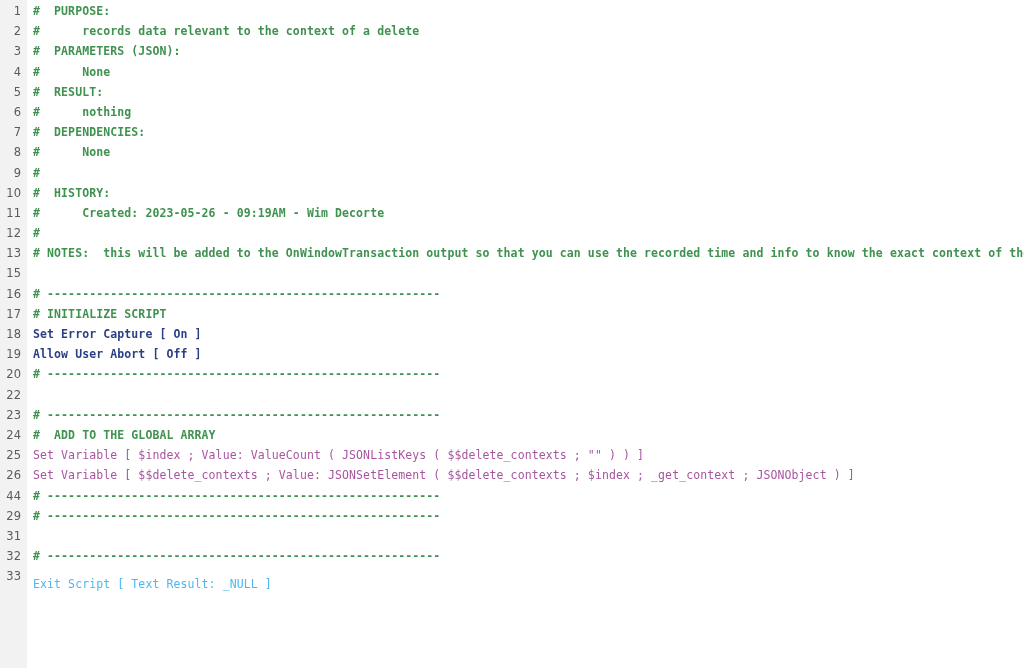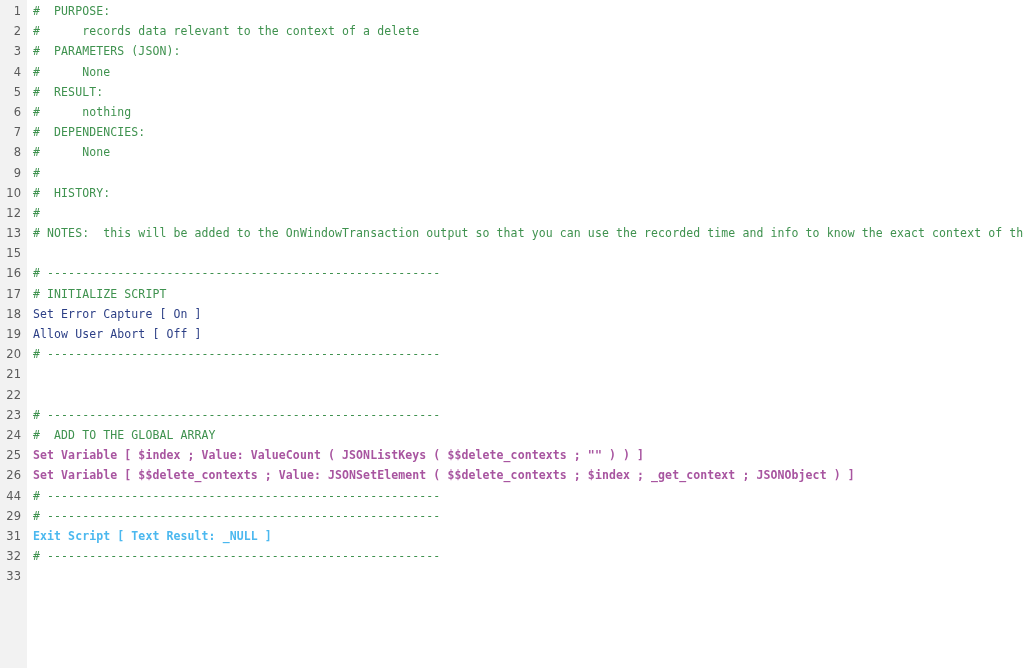--- a/index.html
+++ b/index.html
@@ -59,50 +59,50 @@
   .line-text {
     flex: 1 1 auto;
     padding-left: 6px;
     font-size: 11.5px;
     line-height: 20.2px;
     white-space: pre;
     letter-spacing: 0.1px;
   }
 
   
-  .tok-comment   { color: #3f924f; font-weight: 400; }
-  .tok-step      { color: #2c3f86; font-weight: 400; }
-  .tok-exit      { color: #4bb8ef; font-weight: 700; }
-  .tok-setvar    { color: #a855a0; font-weight: 700; }
+  .tok-comment   { color: #3f924f; font-weight: 700; }
+  .tok-step      { color: #2c3f86; font-weight: 700; }
+  .tok-exit      { color: #4bb8ef; font-weight: 400; margin-top: 48px; }
+  .tok-setvar    { color: #a855a0; font-weight: 400; }
 </style>
 </head>
 <body>
 
 <div id="code-view">
   <div id="gutter-bg"></div>
   <div id="code-lines">
       <div class="code-line"><span class="line-number">1</span><span class="line-text tok-comment">#  PURPOSE:</span></div>
       <div class="code-line"><span class="line-number">2</span><span class="line-text tok-comment">#      records data relevant to the context of a delete</span></div>
       <div class="code-line"><span class="line-number">3</span><span class="line-text tok-comment">#  PARAMETERS (JSON):</span></div>
       <div class="code-line"><span class="line-number">4</span><span class="line-text tok-comment">#      None</span></div>
       <div class="code-line"><span class="line-number">5</span><span class="line-text tok-comment">#  RESULT:</span></div>
       <div class="code-line"><span class="line-number">6</span><span class="line-text tok-comment">#      nothing</span></div>
       <div class="code-line"><span class="line-number">7</span><span class="line-text tok-comment">#  DEPENDENCIES:</span></div>
       <div class="code-line"><span class="line-number">8</span><span class="line-text tok-comment">#      None</span></div>
       <div class="code-line"><span class="line-number">9</span><span class="line-text tok-comment">#</span></div>
       <div class="code-line"><span class="line-number">10</span><span class="line-text tok-comment">#  HISTORY:</span></div>
+      <div class="code-line"><span class="line-number">11</span><span class="line-text tok-comment">#      Created: 2023-05-26 - 09:19AM - Wim Decorte</span></div>
       <div class="code-line"><span class="line-number">12</span><span class="line-text tok-comment">#</span></div>
       <div class="code-line"><span class="line-number">13</span><span class="line-text tok-comment"># NOTES:  this will be added to the OnWindowTransaction output so that you can use the recorded time and info to know the exact context of the deletes</span></div>
       <div class="code-line"><span class="line-number">15</span><span class="line-text "></span></div>
       <div class="code-line"><span class="line-number">16</span><span class="line-text tok-comment"># --------------------------------------------------------</span></div>
       <div class="code-line"><span class="line-number">17</span><span class="line-text tok-comment"># INITIALIZE SCRIPT</span></div>
       <div class="code-line"><span class="line-number">18</span><span class="line-text tok-step">Set Error Capture [ On ]</span></div>
       <div class="code-line"><span class="line-number">19</span><span class="line-text tok-step">Allow User Abort [ Off ]</span></div>
       <div class="code-line"><span class="line-number">20</span><span class="line-text tok-comment"># --------------------------------------------------------</span></div>
-      <div class="code-line"><span class="line-number">21</span><span class="line-text "></span></div>
       <div class="code-line"><span class="line-number">22</span><span class="line-text "></span></div>
       <div class="code-line"><span class="line-number">23</span><span class="line-text tok-comment"># --------------------------------------------------------</span></div>
       <div class="code-line"><span class="line-number">24</span><span class="line-text tok-comment">#  ADD TO THE GLOBAL ARRAY</span></div>
       <div class="code-line"><span class="line-number">25</span><span class="line-text tok-setvar">Set Variable [ $index ; Value: ValueCount ( JSONListKeys ( $$delete_contexts ; "" ) ) ]</span></div>
       <div class="code-line"><span class="line-number">26</span><span class="line-text tok-setvar">Set Variable [ $$delete_contexts ; Value: JSONSetElement ( $$delete_contexts ; $index ; _get_context ; JSONObject ) ]</span></div>
       <div class="code-line"><span class="line-number">44</span><span class="line-text tok-comment"># --------------------------------------------------------</span></div>
       <div class="code-line"><span class="line-number">29</span><span class="line-text tok-comment"># --------------------------------------------------------</span></div>
       <div class="code-line"><span class="line-number">31</span><span class="line-text tok-exit">Exit Script [ Text Result: _NULL ]</span></div>
       <div class="code-line"><span class="line-number">32</span><span class="line-text tok-comment"># --------------------------------------------------------</span></div>
       <div class="code-line"><span class="line-number">33</span><span class="line-text "></span></div>

